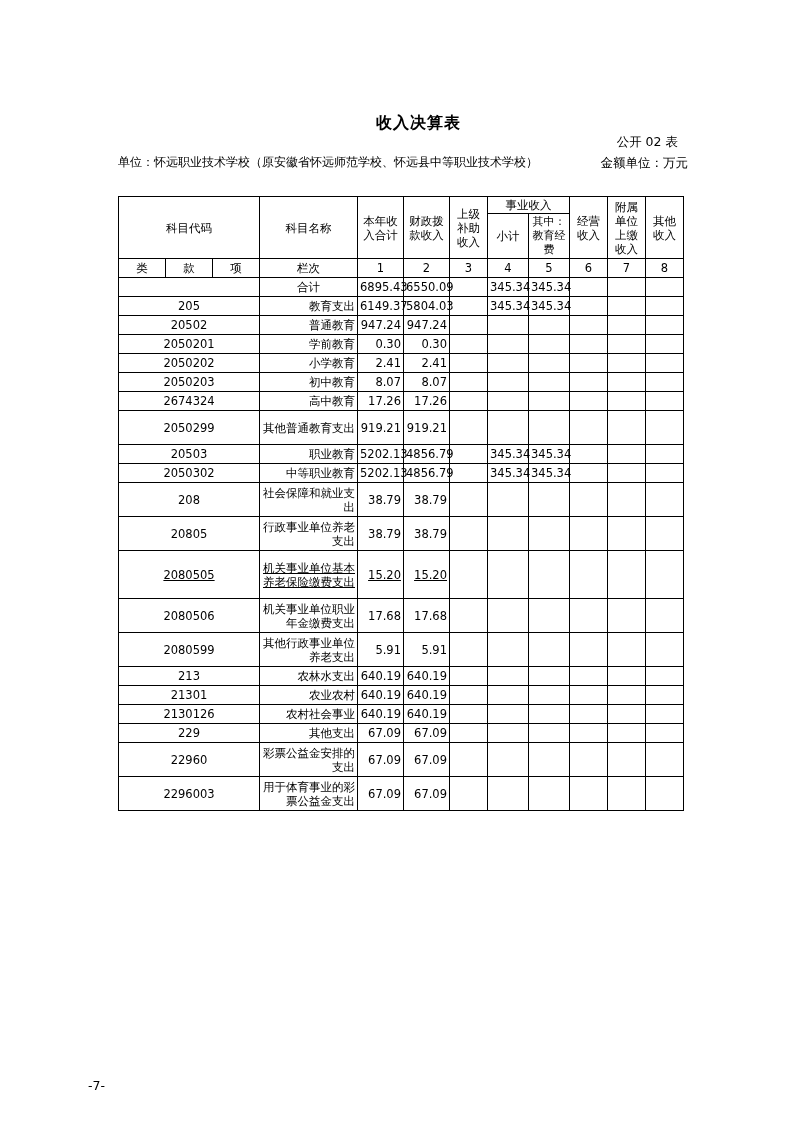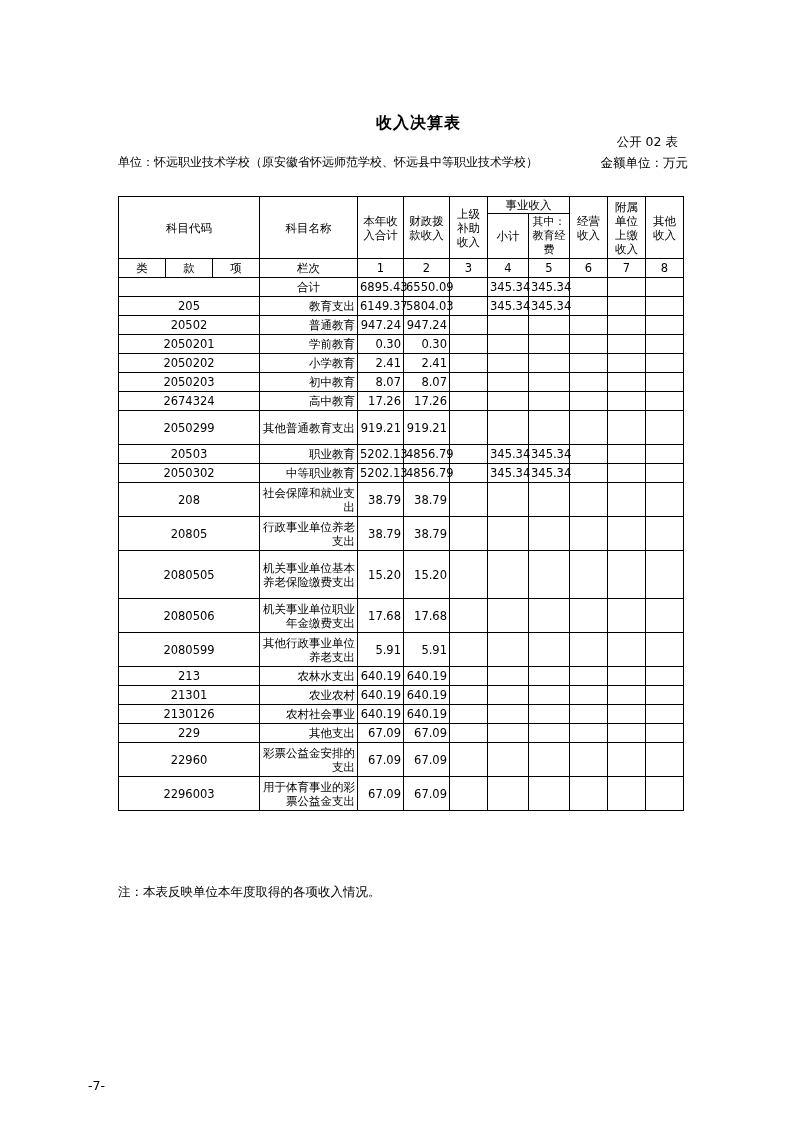--- a/index.html
+++ b/index.html
@@ -291,21 +291,21 @@
           <td class="namecell">行政事业单位养老支出</td>
           <td class="numcell">38.79</td>
           <td class="numcell">38.79</td>
           <td class="numcell"></td>
           <td class="numcell"></td>
           <td class="numcell"></td>
           <td class="numcell"></td>
           <td class="numcell"></td>
           <td class="numcell"></td>
         </tr>
-        <tr class="rowh" style="height: 48px;">
+        <tr class="rowh" style="height: 48px; text-decoration: underline;">
           <td colspan="3" class="codecell">2080505</td>
           <td class="namecell">机关事业单位基本养老保险缴费支出</td>
           <td class="numcell">15.20</td>
           <td class="numcell">15.20</td>
           <td class="numcell"></td>
           <td class="numcell"></td>
           <td class="numcell"></td>
           <td class="numcell"></td>
           <td class="numcell"></td>
           <td class="numcell"></td>
@@ -402,15 +402,14 @@
           <td class="numcell"></td>
           <td class="numcell"></td>
           <td class="numcell"></td>
           <td class="numcell"></td>
           <td class="numcell"></td>
           <td class="numcell"></td>
         </tr>
       </tbody>
   </table>
 
-  <div class="note">注：本表反映单位本年度取得的各项收入情况。</div>
   <div class="page-num">-7-</div>
 </div>
 
 </body></html>

